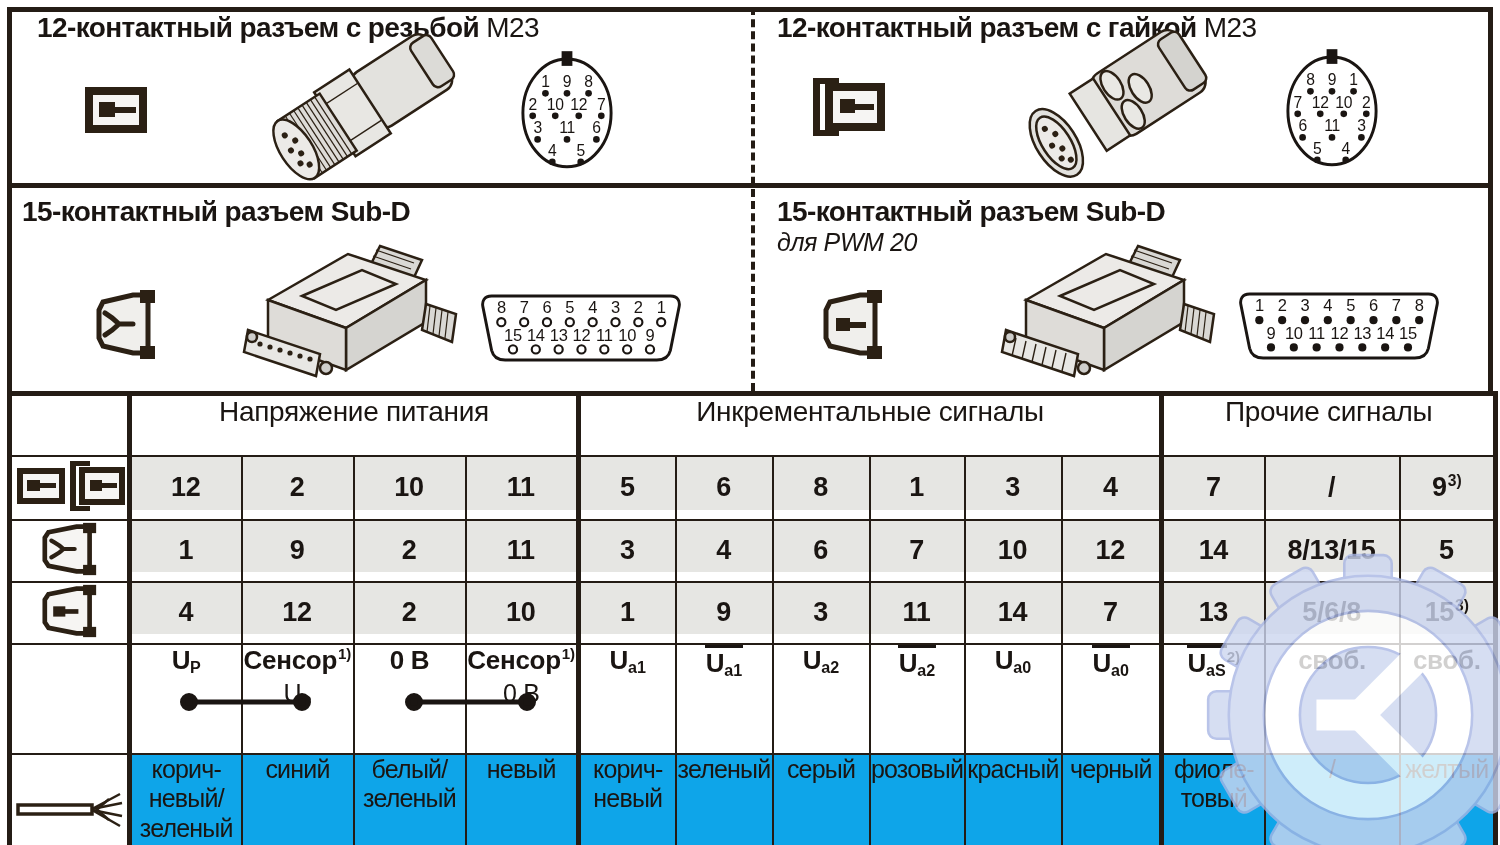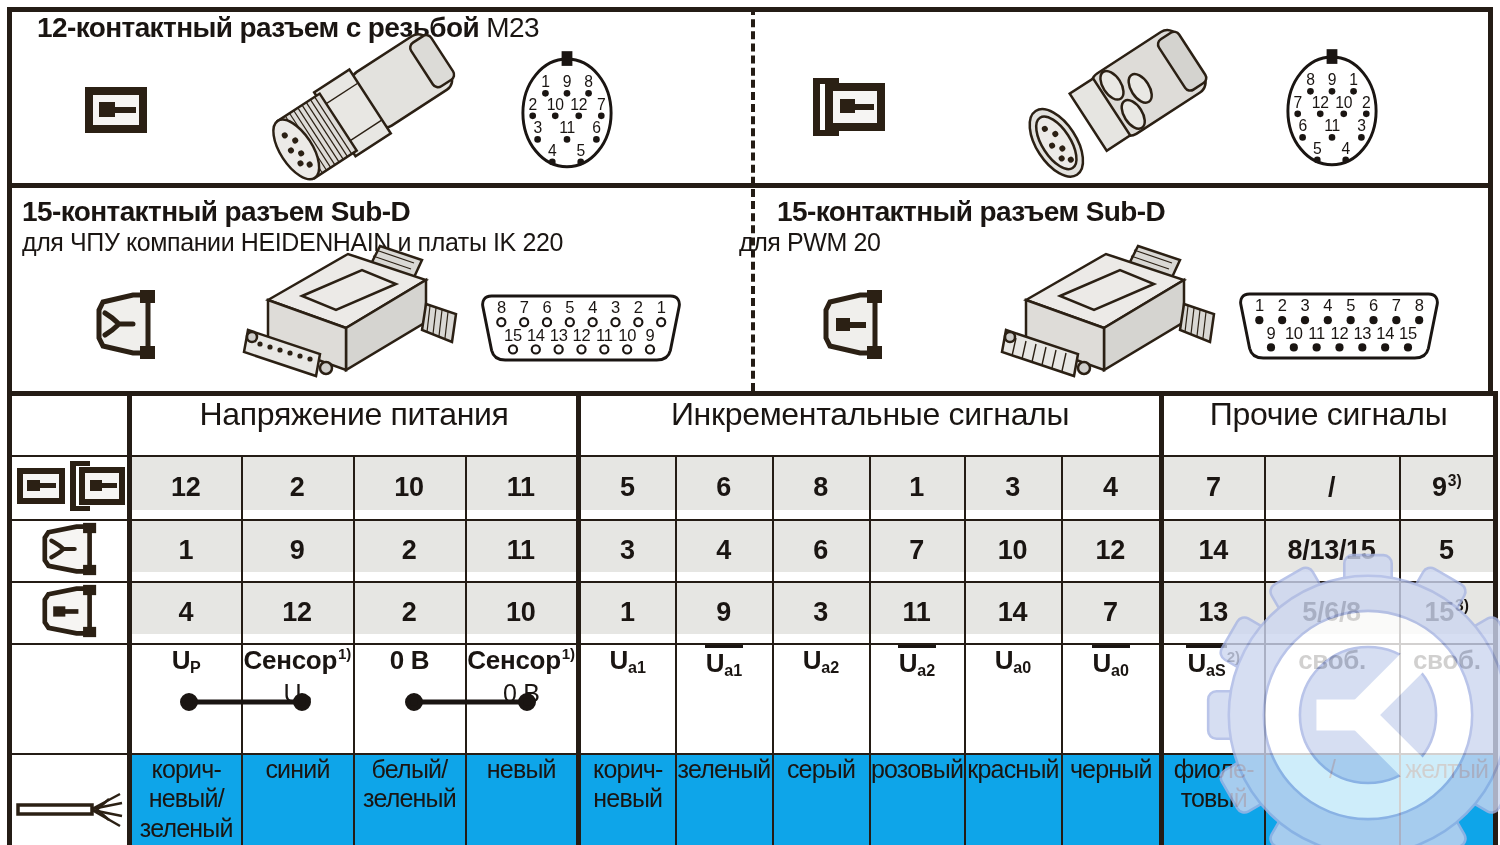--- a/index.html
+++ b/index.html
@@ -18,21 +18,21 @@
   .tl{font-weight:normal;}
   .q-sub{position:absolute;font-size:25px;letter-spacing:-0.4px;white-space:nowrap;}
 
   .abs{position:absolute;}
 
   
   table.pinout{position:absolute;left:7px;top:391px;width:1486px;border-collapse:collapse;
                table-layout:fixed;border:5px solid #241c15;}
   table.pinout td{border:2px solid #241c15;text-align:center;padding:0;overflow:hidden;}
   td.gsep{border-left:5px solid #241c15 !important;}
-  td.ghead{font-size:32px;vertical-align:top;padding-top:10px;background:#fff;}
+  td.ghead{font-size:28px;vertical-align:top;padding-top:10px;background:#fff;}
   td.num{font-weight:bold;font-size:27px;vertical-align:middle;
          background:linear-gradient(to bottom,#e6e6e3 0,#e6e6e3 calc(100% - 9px),#fff calc(100% - 9px));}
   td.iconcell{background:#fff;vertical-align:middle;}
   td.sig{vertical-align:top;padding-top:6px;font-weight:bold;font-size:26px;background:#fff;}
   .sig-line2{font-weight:normal;font-size:25px;margin-top:3px;}
   td.clr{vertical-align:top;padding-top:8px;font-size:25px;line-height:1.18;background:#0ea5e9;letter-spacing:-0.8px;}
   .multiline{white-space:pre-line;}
   sub{font-size:62%;vertical-align:-20%;letter-spacing:0;}
   sup.fn{font-size:58%;vertical-align:super;letter-spacing:0;margin-left:1px;}
   .ol{position:relative;display:inline-block;padding-top:3px;}
@@ -115,20 +115,24 @@
         <circle cx="62" cy="69" r="3.4"></circle>
         <circle cx="85" cy="69" r="3.4"></circle>
       <circle cx="20" cy="93" r="3.4"></circle>
         <circle cx="50" cy="93" r="3.4"></circle>
         <circle cx="80" cy="93" r="3.4"></circle>
       <circle cx="35" cy="116" r="3.4"></circle>
         <circle cx="64" cy="116" r="3.4"></circle>
     </g>
   </svg>
 
+  <div class="q-title" style="left:777px;top:12px;">
+    <span class="tb">12-контактный разъем с гайкой</span>
+    <span class="tl">М23</span>
+  </div>
   <svg class="abs" style="left:803px;top:70px;" width="86" height="74" viewBox="0 0 86 74">
     <path d="M10 8 H36 V14 H17 V60 H36 V66 H10 Z" fill="#2b2014"></path>
     <rect x="26" y="17" width="52" height="40" fill="#f6f5f3" stroke="#2b2014" stroke-width="8"></rect>
     <rect x="37" y="29" width="15" height="14" fill="#2b2014"></rect>
     <rect x="51" y="34" width="20" height="6" fill="#2b2014"></rect>
   </svg>
   <svg class="abs" style="left:988px;top:28px;" width="244" height="156" viewBox="0 0 244 156">
     <g transform="rotate(-33 122 80)" stroke="#2b2014" stroke-width="2.5">
       <rect x="118" y="44" width="100" height="72" rx="12" fill="#dedcd8"></rect>
       <rect x="196" y="50" width="24" height="60" rx="6" fill="#d4d3cf"></rect>
@@ -179,21 +183,20 @@
         <circle cx="50" cy="93" r="3.4"></circle>
         <circle cx="80" cy="93" r="3.4"></circle>
       <circle cx="35" cy="116" r="3.4"></circle>
         <circle cx="64" cy="116" r="3.4"></circle>
     </g>
   </svg>
 
   <div class="q-title" style="left:22px;top:196px;">
     <span class="tb">15-контактный разъем Sub-D</span>
   </div>
-  <div class="q-sub" style="left:22px;top:228px;">для ЧПУ компании HEIDENHAIN и платы IK 220</div>
   <svg class="abs" style="left:85px;top:288px;" width="82" height="74" viewBox="0 0 82 74">
     <path d="M18 14 L48 7 L63 7 L63 65 L48 65 L18 58 L14 50 L14 22 Z" fill="#f0efec" stroke="#2b2014" stroke-width="5"></path>
     <rect x="55" y="2" width="15" height="13" fill="#2b2014"></rect>
     <rect x="55" y="58" width="15" height="13" fill="#2b2014"></rect>
     <path d="M48 36 H34 M34 36 C28 30 25 28 20 25 M34 36 C28 42 25 44 20 47" fill="none" stroke="#2b2014" stroke-width="5" stroke-linecap="round"></path>
   </svg>
   <svg class="abs" style="left:230px;top:238px;" width="244" height="152" viewBox="0 0 244 152">
     <g stroke="#2b2014" stroke-width="2.5">
       <polygon points="150,8 192,22 180,48 138,32" fill="#d9d8d4"></polygon>
       <g stroke-width="1.2">
@@ -260,21 +263,21 @@
       <circle cx="106.5" cy="61" r="4.2"></circle>
         <circle cx="130" cy="61" r="4.2"></circle>
         <circle cx="153.5" cy="61" r="4.2"></circle>
       <circle cx="177" cy="61" r="4.2"></circle>
     </g>
   </svg>
 
   <div class="q-title" style="left:777px;top:196px;">
     <span class="tb">15-контактный разъем Sub-D</span>
   </div>
-  <div class="q-sub" style="left:739px;top:228px;">для PWM 20</div>
+  <div class="q-sub" style="left:777px;top:228px;font-style:italic;">для PWM 20</div>
   <svg class="abs" style="left:812px;top:288px;" width="82" height="74" viewBox="0 0 82 74">
     <path d="M18 14 L48 7 L63 7 L63 65 L48 65 L18 58 L14 50 L14 22 Z" fill="#f0efec" stroke="#2b2014" stroke-width="5"></path>
     <rect x="55" y="2" width="15" height="13" fill="#2b2014"></rect>
     <rect x="55" y="58" width="15" height="13" fill="#2b2014"></rect>
     <rect x="24" y="30" width="14" height="13" fill="#2b2014"></rect>
     <rect x="37" y="34" width="17" height="6" fill="#2b2014"></rect>
   </svg>
   <svg class="abs" style="left:988px;top:238px;" width="244" height="152" viewBox="0 0 244 152">
     <g stroke="#2b2014" stroke-width="2.5">
       <polygon points="150,8 192,22 180,48 138,32" fill="#d9d8d4"></polygon>

